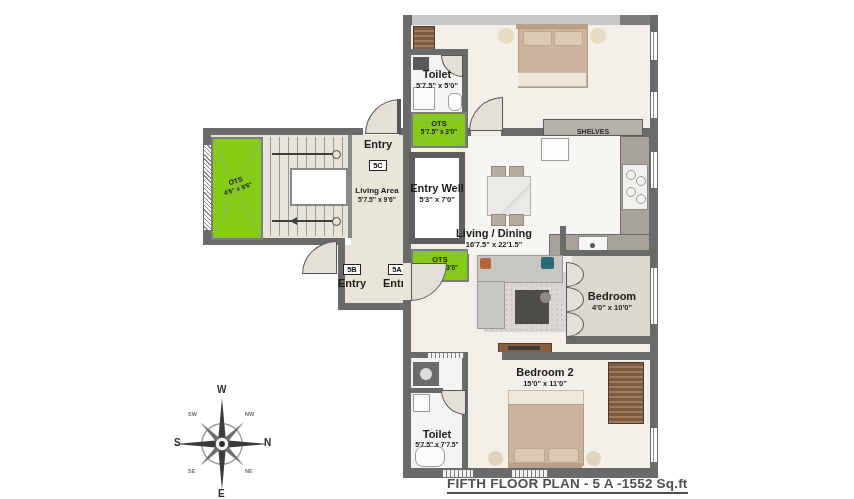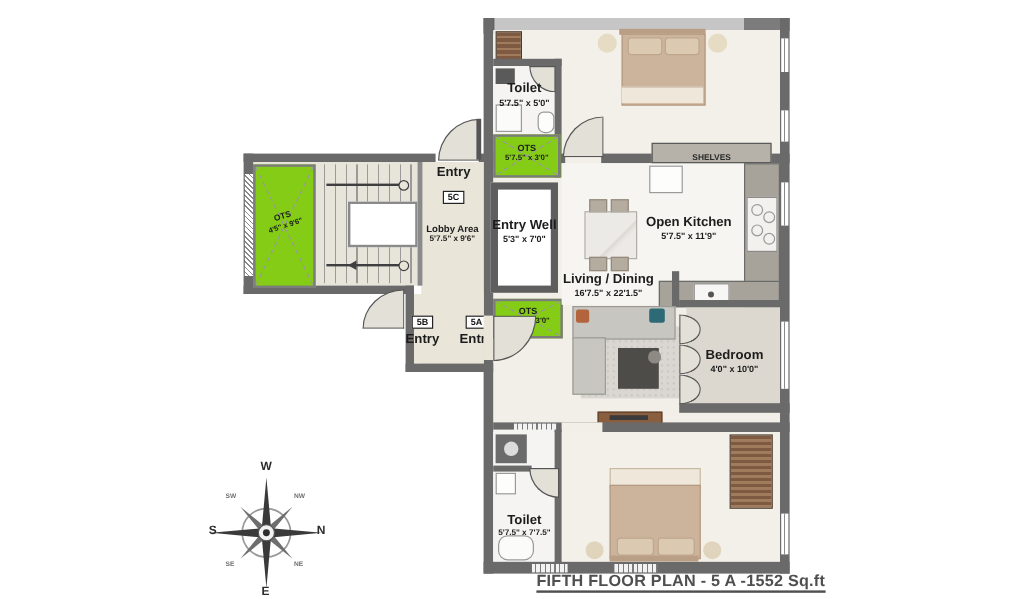--- a/index.html
+++ b/index.html
@@ -108,27 +108,23 @@
   <div class="furn" style="left:622px;top:164px;width:26px;height:46px;background:#f2f1ee;border:1px solid #8a8a8a;box-sizing:border-box;">
     <div class="circ" style="left:3px;top:5px;width:8px;height:8px;border:1px solid #999;"></div>
     <div class="circ" style="left:13px;top:11px;width:8px;height:8px;border:1px solid #999;"></div>
     <div class="circ" style="left:3px;top:22px;width:8px;height:8px;border:1px solid #999;"></div>
     <div class="circ" style="left:13px;top:29px;width:8px;height:8px;border:1px solid #999;"></div>
   </div>
   <div class="furn" style="left:549px;top:234px;width:101px;height:22px;background:#a7a39b;border:1px solid #6b6b6b;box-sizing:border-box;"></div>
   <div class="furn" style="left:578px;top:236px;width:28px;height:17px;background:#f7f6f4;border:1px solid #8a8a8a;">
     <div class="circ" style="left:11px;top:6px;width:5px;height:5px;background:#555;"></div>
   </div>
-  <div class="rlabel" style="left:514px;top:179px;width:120px;">
-    <div class="rname">Open Kitchen</div>
-    <div class="rdim">5'7.5" x 11'9"</div>
-  </div>
   <div class="wall" style="left:560px;top:226px;width:6px;height:30px;"></div>
 
-  <div class="rlabel" style="left:447px;top:227px;width:120px;">
+  <div class="rlabel" style="left:434px;top:227px;width:120px;">
     <div class="rname">Living / Dining</div>
     <div class="rdim">16'7.5" x 22'1.5"</div>
   </div>
 
   <div class="furn" style="left:491px;top:166px;width:13px;height:10px;background:#b5aca0;border:1px solid #94897b;"></div>
   <div class="furn" style="left:509px;top:166px;width:13px;height:10px;background:#b5aca0;border:1px solid #94897b;"></div>
   <div class="furn" style="left:487px;top:176px;width:42px;height:38px;background:linear-gradient(135deg,#eceae6 60%,#dcd9d3 61%,#eceae6 70%);border:1px solid #b0ada6;"></div>
   <div class="furn" style="left:491px;top:214px;width:13px;height:10px;background:#b5aca0;border:1px solid #94897b;"></div>
   <div class="furn" style="left:509px;top:214px;width:13px;height:10px;background:#b5aca0;border:1px solid #94897b;"></div>
 
@@ -161,20 +157,24 @@
 
   <div class="floor plank" style="left:468px;top:360px;width:182px;height:108px;background:#f3f0e9;"></div>
   <div class="furn" style="left:508px;top:390px;width:74px;height:15px;background:#efe7da;border:1px solid #c9baa5;"></div>
   <div class="furn" style="left:508px;top:404px;width:74px;height:60px;background:#ccb49c;border:1px solid #b39a80;"></div>
   <div class="furn" style="left:514px;top:448px;width:29px;height:13px;background:#dcc9b1;border:1px solid #bda88d;border-radius:3px;"></div>
   <div class="furn" style="left:548px;top:448px;width:29px;height:13px;background:#dcc9b1;border:1px solid #bda88d;border-radius:3px;"></div>
   <div class="furn" style="left:508px;top:463px;width:74px;height:5px;background:#b99f85;"></div>
   <div class="circ" style="left:488px;top:451px;width:15px;height:15px;background:#e0d5bc;"></div>
   <div class="circ" style="left:586px;top:451px;width:15px;height:15px;background:#e0d5bc;"></div>
   <div class="wood" style="left:608px;top:362px;width:34px;height:60px;"></div>
+  <div class="rlabel" style="left:490px;top:366px;width:110px;">
+    <div class="rname">Bedroom 2</div>
+    <div class="rdim">15'0" x 11'0"</div>
+  </div>
 
   <div class="wall" style="left:462px;top:358px;width:6px;height:112px;"></div>
   <div class="floor tile" style="left:411px;top:358px;width:51px;height:110px;background:#f5f4f2;"></div>
   <div class="furn" style="left:413px;top:362px;width:26px;height:24px;background:#6b6b6b;">
     <div class="circ" style="left:7px;top:6px;width:12px;height:12px;background:#dcdcdc;"></div>
   </div>
   <div class="wall" style="left:411px;top:388px;width:32px;height:5px;"></div>
   <div class="doorQ" style="left:441px;top:390px;width:23px;height:23px;border-radius:0 0 0 100%;border-width:1px;"></div>
   <div class="furn" style="left:413px;top:394px;width:15px;height:16px;background:#fdfdfc;border:1px solid #9a9a9a;"></div>
   <div class="furn" style="left:415px;top:446px;width:28px;height:19px;background:#fbfbfa;border:1px solid #9a9a9a;border-radius:8px;"></div>
@@ -223,21 +223,21 @@
   <div class="abs" style="left:290px;top:217px;width:0;height:0;border-top:4px solid transparent;border-bottom:4px solid transparent;border-right:7px solid #3f3f3f;"></div>
 
   <div class="doorQ" style="left:365px;top:99px;width:33px;height:33px;border-radius:100% 0 0 0;"></div>
   <div class="wall" style="left:397px;top:99px;width:4px;height:34px;background:#555;"></div>
   <div class="rlabel" style="left:355px;top:138px;width:46px;">
     <div class="rname">Entry</div>
     <div style="margin-top:2px;"><span class="tagbox">5C</span></div>
   </div>
 
   <div class="rlabel" style="left:347px;top:186px;width:60px;">
-    <div class="rname" style="font-size:8px;">Lobby Area</div>
+    <div class="rname" style="font-size:8px;">Living Area</div>
     <div class="rdim" style="font-size:6.8px;">5'7.5" x 9'6"</div>
   </div>
 
   <div class="doorQ" style="left:302px;top:241px;width:33px;height:31px;border-radius:100% 0 0 0;"></div>
   <div class="rlabel" style="left:336px;top:257px;width:32px;">
     <div><span class="tagbox">5B</span></div>
     <div class="rname" style="margin-top:1px;">Entry</div>
   </div>
   <div class="rlabel" style="left:381px;top:257px;width:32px;">
     <div><span class="tagbox">5A</span></div>

